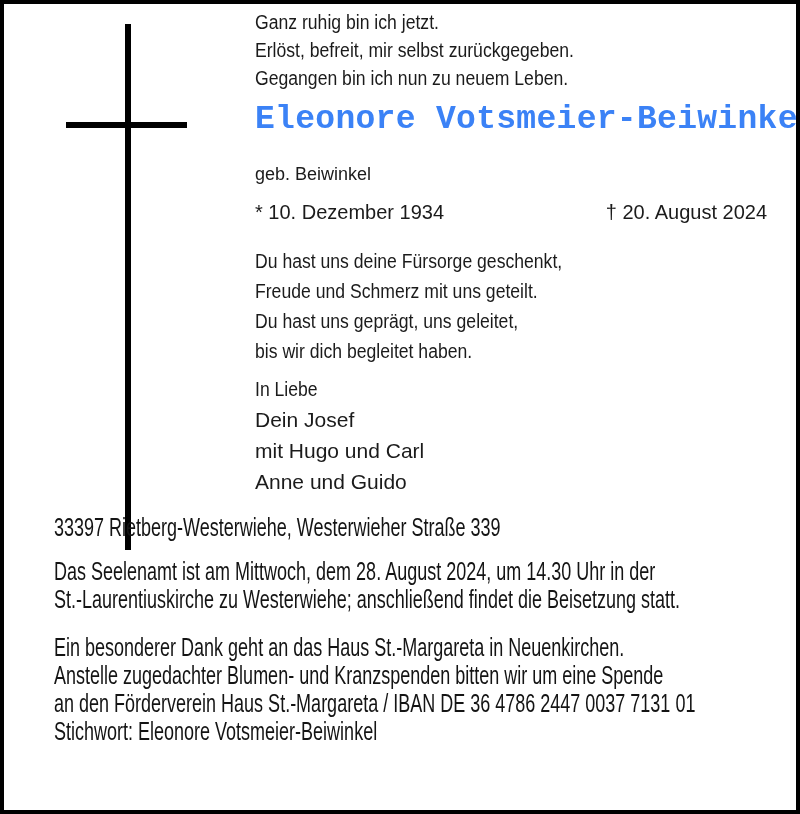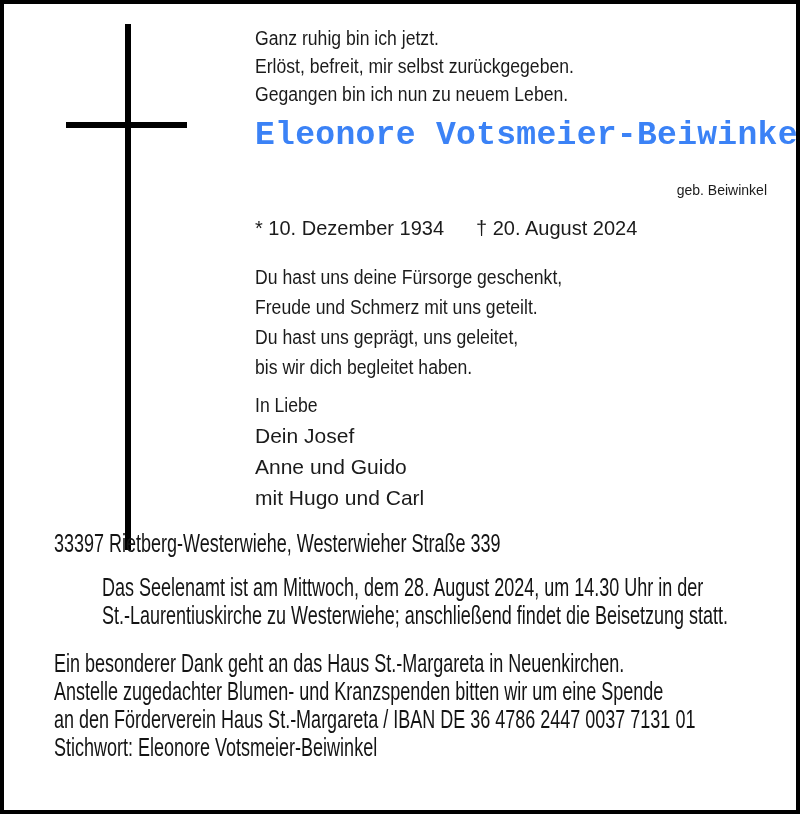--- a/index.html
+++ b/index.html
@@ -26,60 +26,60 @@
     width: 6px; height: 526px; background: #000000;
   }
   .cross .bar-h {
     position: absolute; left: 62px; top: 118px;
     width: 121px; height: 6px; background: #000000;
   }
   
   .main-col {
     position: relative;
     margin-left: 251px;
-    padding-top: 20px;
+    padding-top: 4px;
     width: 512px;
   }
   .epigraph { font-size: 20px; line-height: 28px; transform: scaleX(0.88); transform-origin: 0 0; white-space: nowrap; }
   .deceased-name {
     margin-top: 8px;
     font-size: 33px;
     font-weight: bold;
     line-height: 40px;
     letter-spacing: 0.3px;
     color: #3b82f6;
     white-space: nowrap;
     font-family: Liberation Mono, monospace;
   }
-  .maiden-name { margin-top: 22px; font-size: 14px; line-height: 24px; text-align: right; }
+  .maiden-name { margin-top: 22px; font-size: 18px; line-height: 24px; text-align: left; }
   .dates {
     margin-top: 12px;
     font-size: 20px; line-height: 28px;
-    display: flex; justify-content: flex-start; gap: 32px;
+    display: flex; justify-content: space-between; gap: 32px;
     white-space: nowrap;
   }
   .poem { margin-top: 20px; font-size: 20px; line-height: 30px; transform: scaleX(0.88); transform-origin: 0 0; white-space: nowrap; }
   .closing { margin-top: 8px; font-size: 20px; line-height: 30px; transform: scaleX(0.88); transform-origin: 0 0; white-space: nowrap; }
   .mourners { font-size: 21px; line-height: 31px; white-space: nowrap; }
   
   .bottom-col {
     position: relative;
     margin-left: 50px;
     width: 740px;
   }
   .cond {
     font-size: 25px;
     line-height: 28px;
     transform: scaleX(0.72);
     transform-origin: 0 0;
     white-space: nowrap;
     color: #141414;
   }
   .address-line { margin-top: 16px; }
-  .service-block { margin-top: 16px; margin-left: 48px; }
+  .service-block { margin-top: 16px; }
   .thanks-block { margin-top: 20px; }
 </style>
 </head>
 <body>
 
 <div id="notice">
 
   <div class="cross">
     <div class="bar-v"></div>
     <div class="bar-h"></div>
@@ -106,22 +106,22 @@
       <div>Du hast uns deine Fürsorge geschenkt,</div>
       <div>Freude und Schmerz mit uns geteilt.</div>
       <div>Du hast uns geprägt, uns geleitet,</div>
       <div>bis wir dich begleitet haben.</div>
     </div>
 
     <div class="closing">In Liebe</div>
 
     <div class="mourners">
       <div>Dein Josef</div>
+      <div>mit Hugo und Carl</div>
       <div>Anne und Guido</div>
-      <div>mit Hugo und Carl</div>
     </div>
 
   </div>
 
   <div class="bottom-col">
 
     <div class="cond address-line">33397 Rietberg-Westerwiehe, Westerwieher Straße 339</div>
 
     <div class="service-block">
       <div class="cond">Das Seelenamt ist am Mittwoch, dem 28. August 2024, um 14.30 Uhr in der</div>

